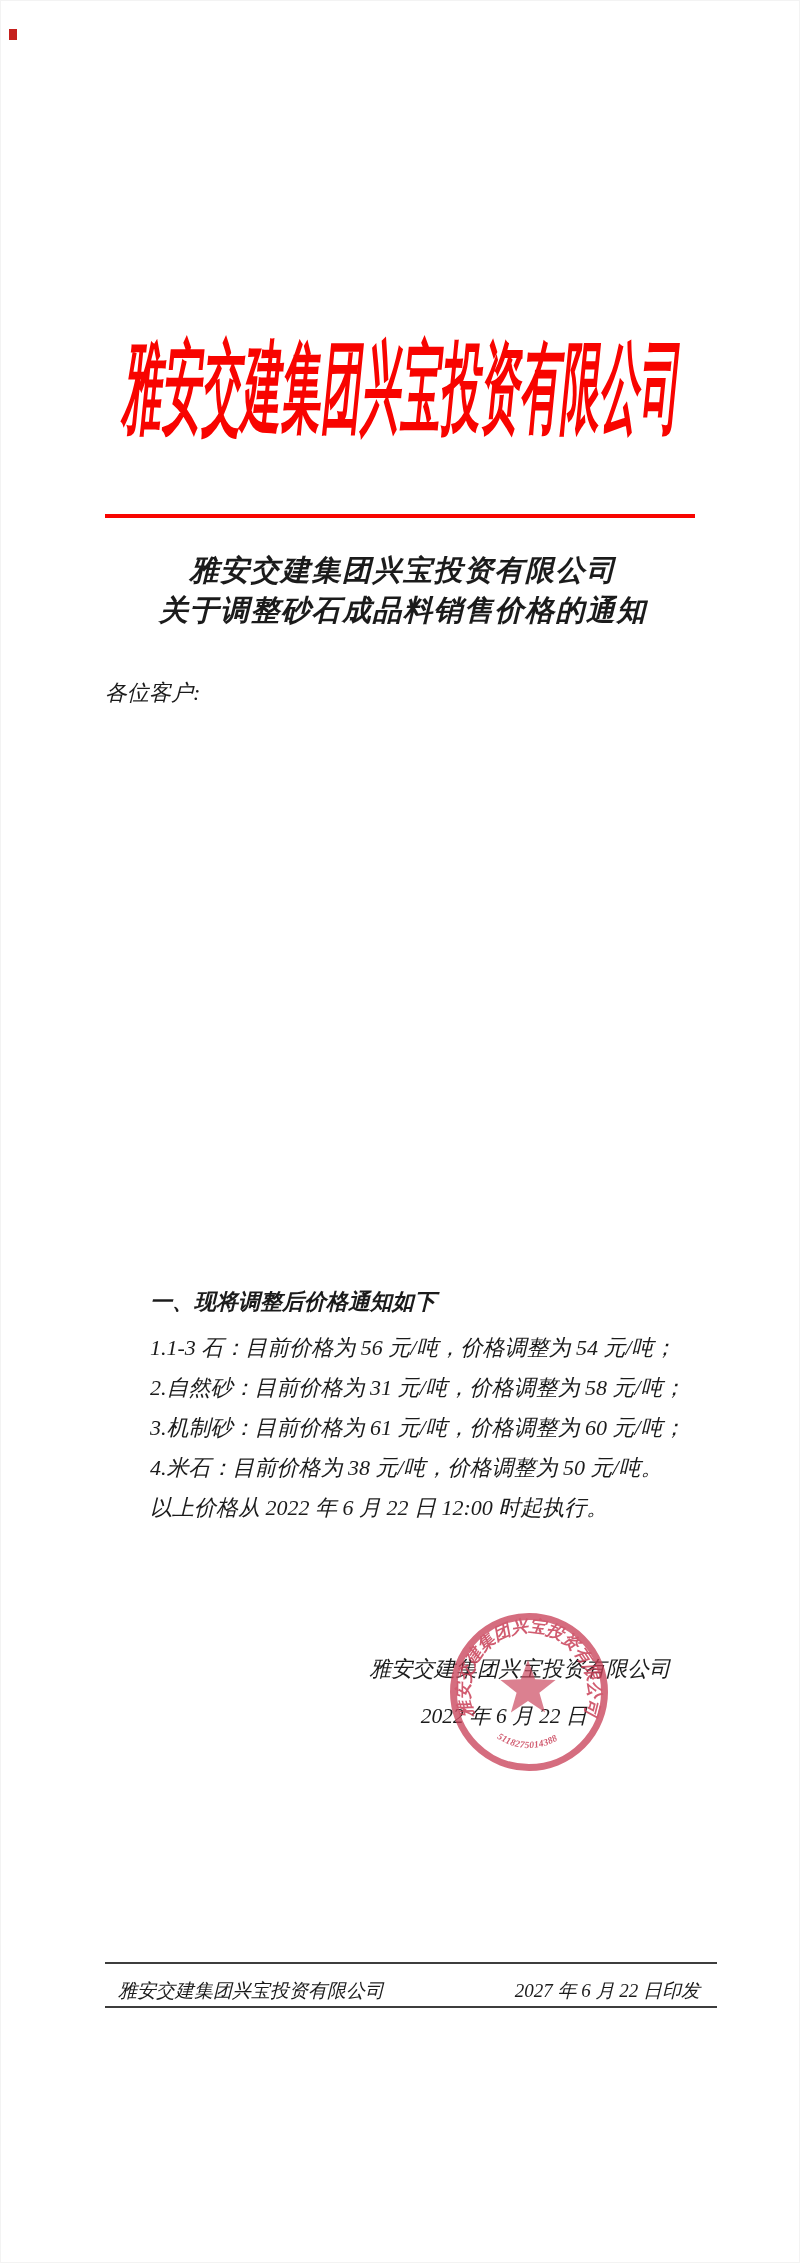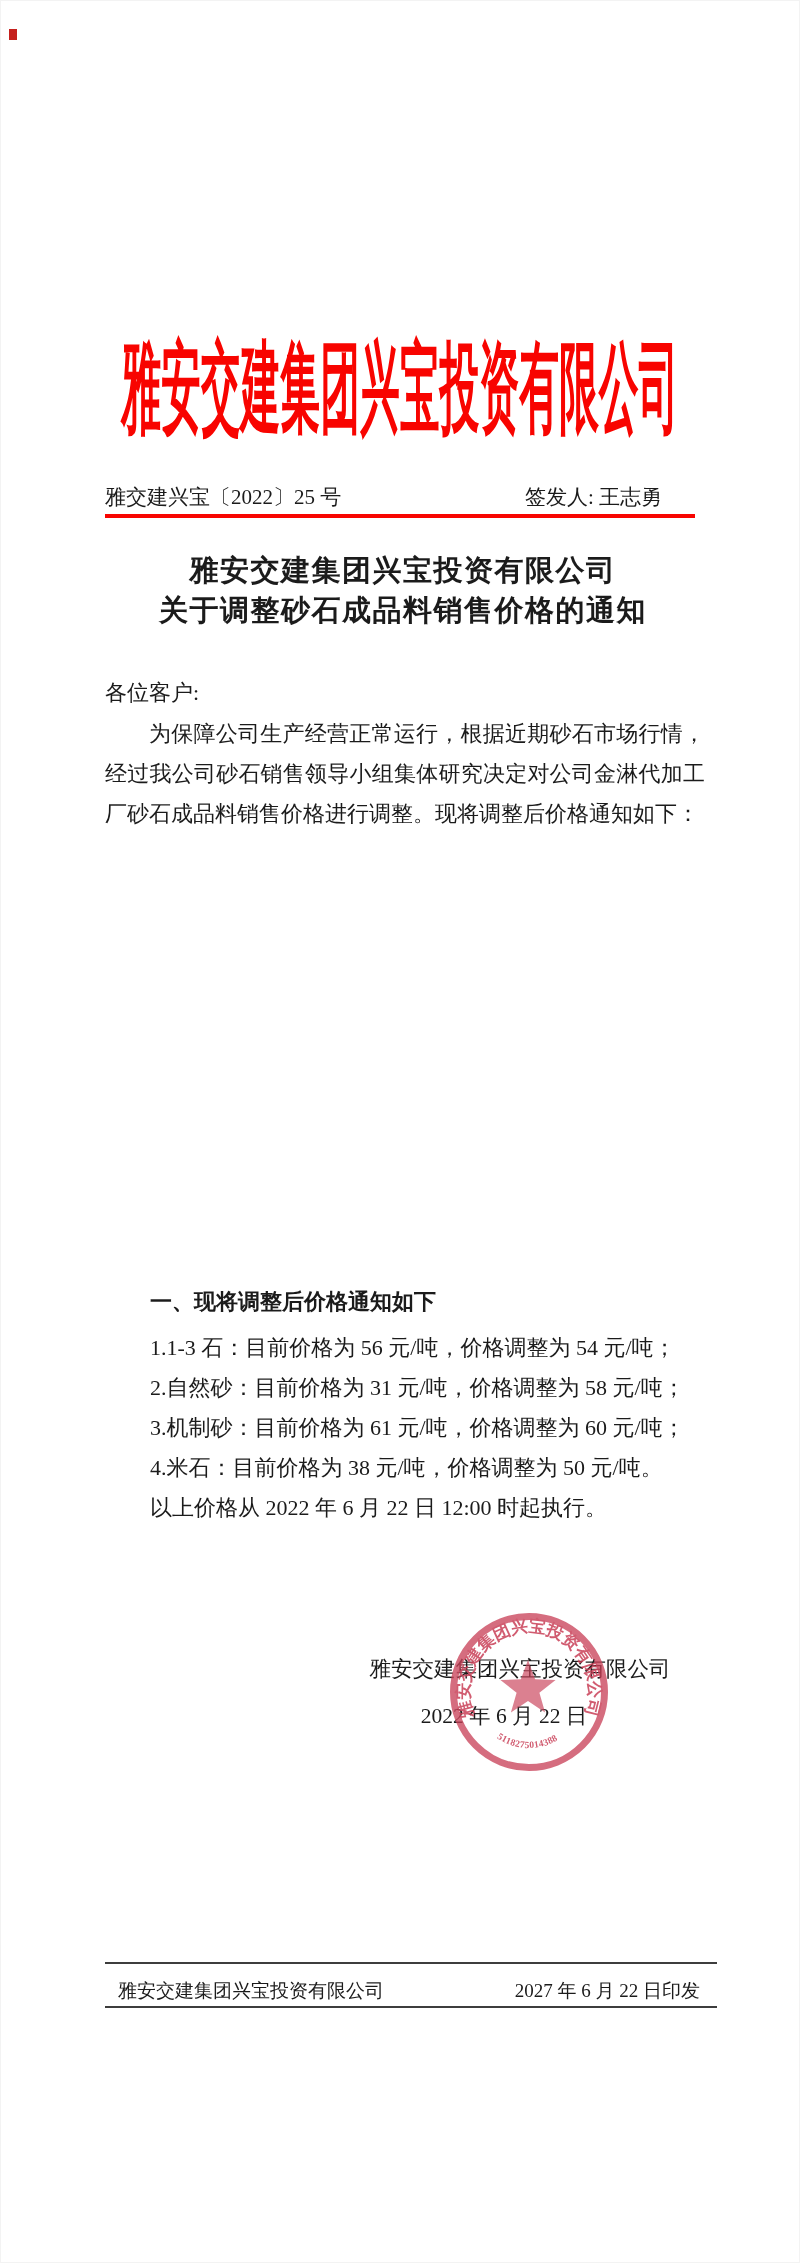--- a/index.html
+++ b/index.html
@@ -11,20 +11,21 @@
   html,body{margin:0;padding:0;background:#ffffff;}
   .page{
     position:relative;
     width:800px;
     height:2263px;
     background:#ffffff;
     overflow:hidden;
     font-family:"Liberation Serif","DejaVu Serif",serif;
     color:var(--text-black);
     box-shadow:inset 0 0 0 1px #f3f3f3;
+    font-style:italic;
   }
   .abs{position:absolute;}
   
   .red-mark{left:9px;top:29px;width:8px;height:11px;background:#c5201d;}
   
   .org-title-wrap{
     left:0;top:338px;width:800px;height:102px;
     display:flex;align-items:center;justify-content:center;
   }
   .org-title{
@@ -86,35 +87,30 @@
 <body>
 
 <div class="page">
 
   <div class="abs red-mark"></div>
 
   <div class="abs org-title-wrap">
     <span class="org-title">雅安交建集团兴宝投资有限公司</span>
   </div>
 
-  <div class="abs docnum-row">
-    <span>雅交建兴宝〔2022〕25 号</span>
-    <span class="issuer">签发人: 王志勇</span>
-  </div>
 
   <div class="abs red-rule"></div>
 
   <div class="abs doc-title">
     <div>雅安交建集团兴宝投资有限公司</div>
     <div>关于调整砂石成品料销售价格的通知</div>
   </div>
 
   <div class="abs salutation">各位客户:</div>
 
-  <div class="abs para">为保障公司生产经营正常运行，根据近期砂石市场行情，经过我公司砂石销售领导小组集体研究决定对公司金淋代加工厂砂石成品料销售价格进行调整。现将调整后价格通知如下：</div>
 
   <div class="abs price-heading">一、现将调整后价格通知如下</div>
 
   <div class="abs price-items">
     <div>1.1-3 石：目前价格为 56 元/吨，价格调整为 54 元/吨；</div>
     <div>2.自然砂：目前价格为 31 元/吨，价格调整为 58 元/吨；</div>
     <div>3.机制砂：目前价格为 61 元/吨，价格调整为 60 元/吨；</div>
     <div>4.米石：目前价格为 38 元/吨，价格调整为 50 元/吨。</div>
     <div>以上价格从 2022 年 6 月 22 日 12:00 时起执行。</div>
   </div>

